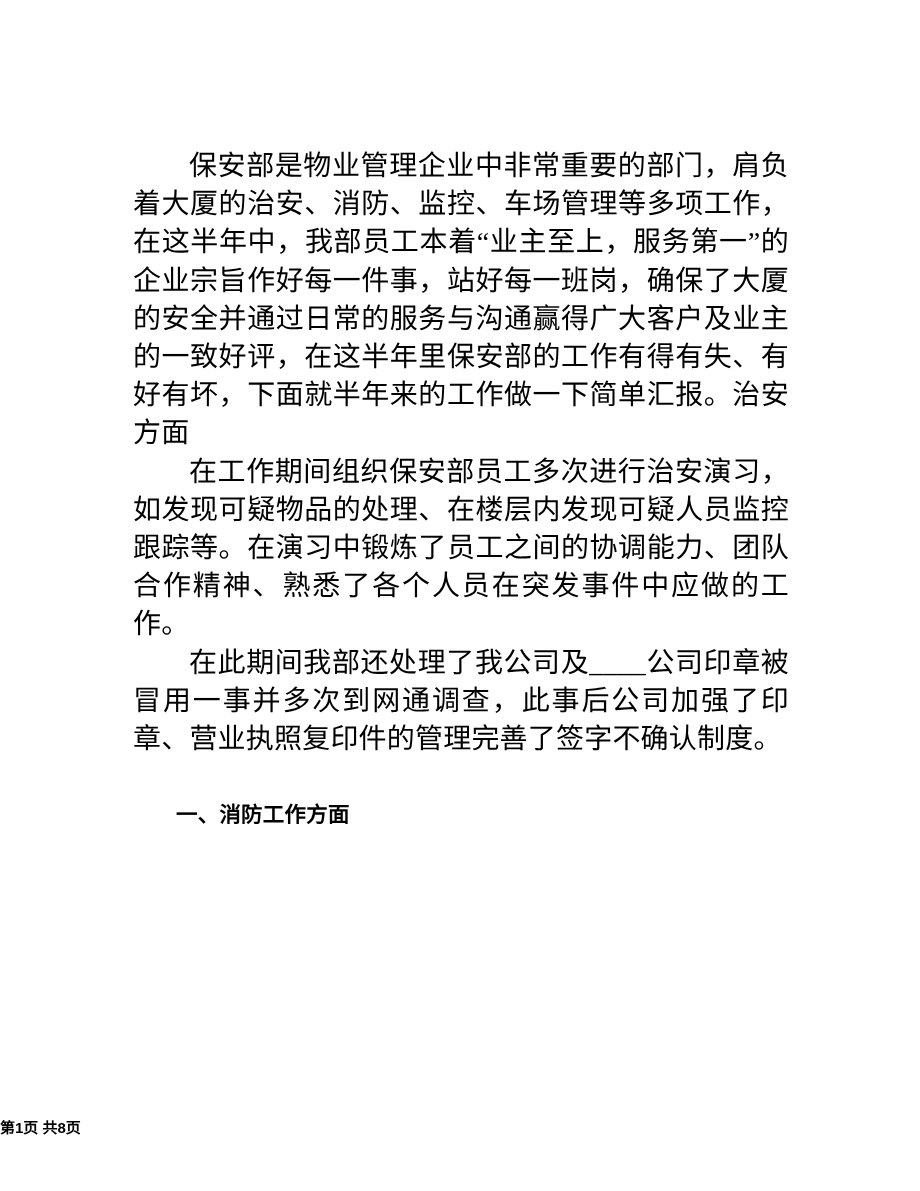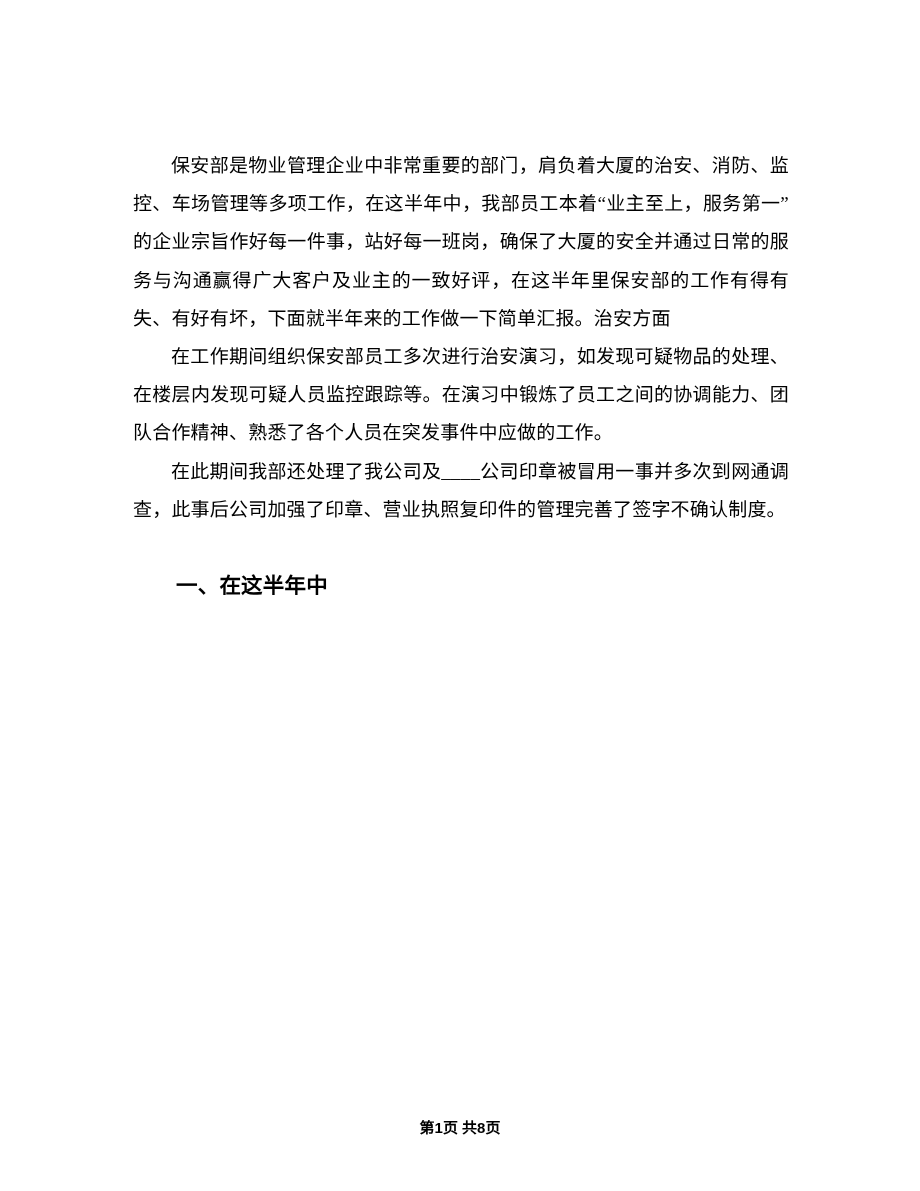--- a/index.html
+++ b/index.html
@@ -43,21 +43,21 @@
 
   
   .body-block {
     position: absolute;
     top: 147px;
     left: 133px;
     width: 656px;
   }
 
   .para {
-    font-size: 19px;
+    font-size: 28px;
     line-height: 38.2px;
     text-align: justify;
     text-align-last: left;
     text-justify: inter-ideograph;
     margin: 0;
     letter-spacing: 0.2px;
     word-break: break-all;
   }
 
   .para.indent {
@@ -77,21 +77,21 @@
   .blank-gap {
     height: 38.2px;
   }
 
   
   .footer {
     position: absolute;
     top: 1118px;
     left: 0;
     width: 920px;
-    text-align: center;
+    text-align: left;
     font-size: 15px;
     font-weight: bold;
     line-height: 20px;
     font-family: "Liberation Sans", "DejaVu Sans", sans-serif;
   }
 </style>
 </head>
 <body>
 
 <div class="page">
@@ -101,19 +101,19 @@
 
     <p class="para indent">保安部是物业管理企业中非常重要的部门，肩负着大厦的治安、消防、监控、车场管理等多项工作，在这半年中，我部员工本着“业主至上，服务第一”的企业宗旨作好每一件事，站好每一班岗，确保了大厦的安全并通过日常的服务与沟通赢得广大客户及业主的一致好评，在这半年里保安部的工作有得有失、有好有坏，下面就半年来的工作做一下简单汇报。治安方面</p>
 
 
     <p class="para indent">在工作期间组织保安部员工多次进行治安演习，如发现可疑物品的处理、在楼层内发现可疑人员监控跟踪等。在演习中锻炼了员工之间的协调能力、团队合作精神、熟悉了各个人员在突发事件中应做的工作。</p>
 
     <p class="para indent">在此期间我部还处理了我公司及____公司印章被冒用一事并多次到网通调查，此事后公司加强了印章、营业执照复印件的管理完善了签字不确认制度。</p>
 
     <div class="blank-gap"></div>
 
-    <p class="heading">一、在这半年中</p>
+    <p class="heading">一、消防工作方面</p>
 
   </div>
 
   <div class="footer">第1页 共8页</div>
 
 </div>
 
 </body></html>

